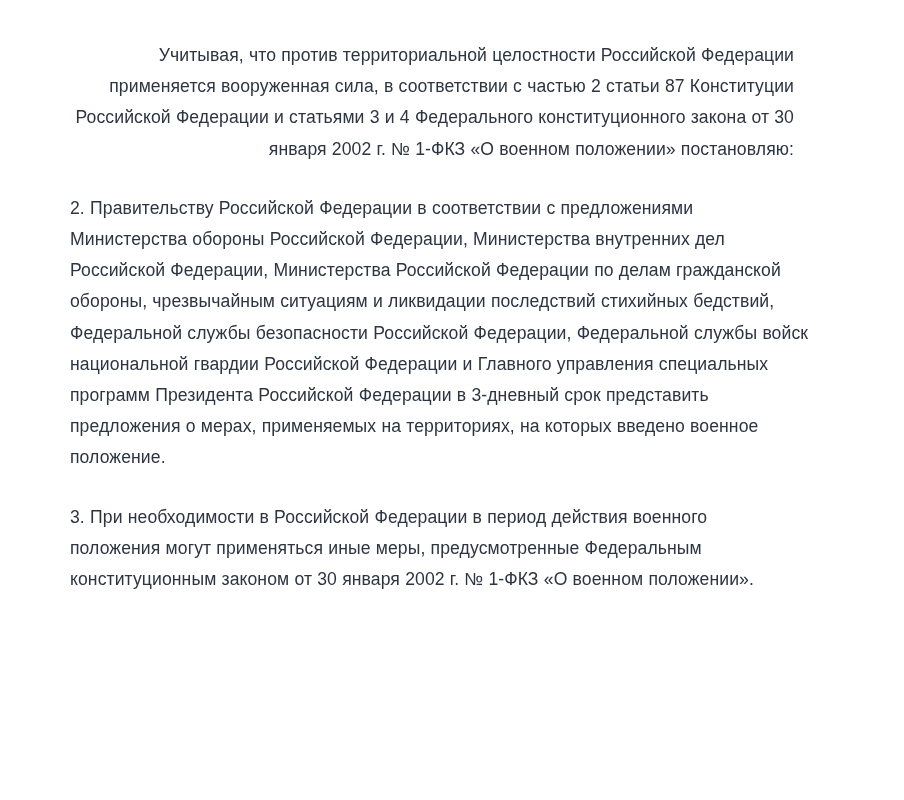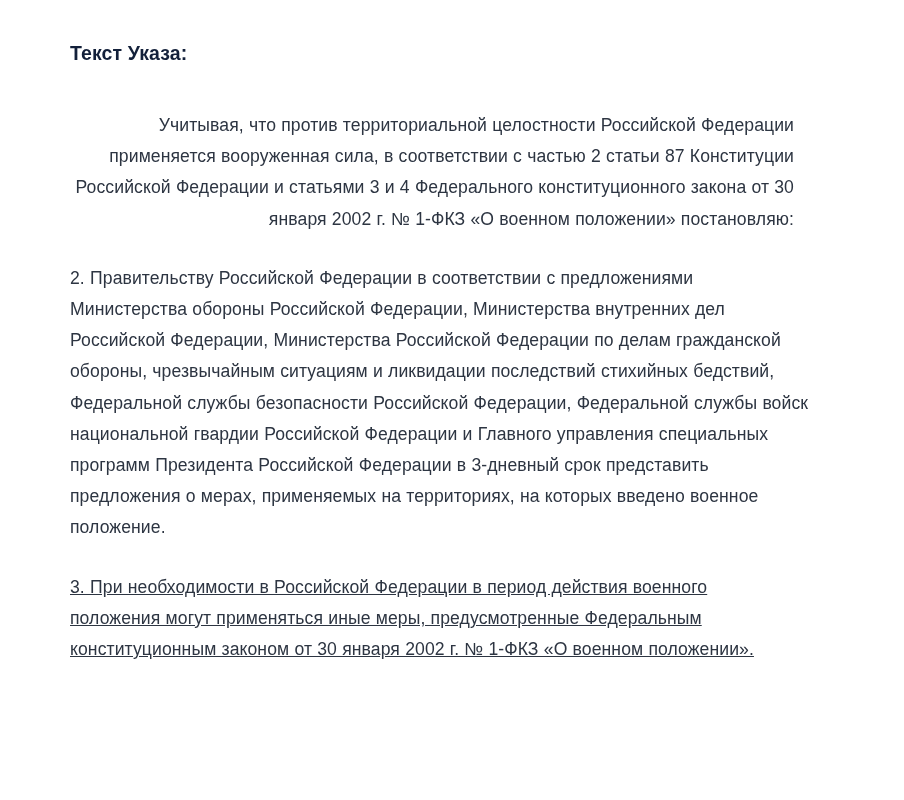--- a/index.html
+++ b/index.html
@@ -54,30 +54,29 @@
   }
 
   .doc-paragraph:last-child {
     margin-bottom: 0;
   }
 
   
   .p-preamble { width: 724px; text-align: right; }
   .p-item-1  { width: 740px; }
   .p-item-2  { width: 742px; }
-  .p-item-3  { width: 730px; text-decoration: underline; }
+  .p-item-3  { width: 730px; }
 </style>
 </head>
 <body>
 
 <div class="page">
 
   <div class="content">
 
-    <h1 class="doc-heading">Текст Указа:</h1>
 
     <p class="doc-paragraph p-preamble">Учитывая, что против территориальной целостности Российской Федерации применяется вооруженная сила, в соответствии с частью 2 статьи 87 Конституции Российской Федерации и статьями 3 и 4 Федерального конституционного закона от 30 января 2002 г. № 1-ФКЗ «О военном положении» постановляю:</p>
 
 
     <p class="doc-paragraph p-item-2">2. Правительству Российской Федерации в соответствии с предложениями Министерства обороны Российской Федерации, Министерства внутренних дел Российской Федерации, Министерства Российской Федерации по делам гражданской обороны, чрезвычайным ситуациям и ликвидации последствий стихийных бедствий, Федеральной службы безопасности Российской Федерации, Федеральной службы войск национальной гвардии Российской Федерации и Главного управления специальных программ Президента Российской Федерации в 3-дневный срок представить предложения о мерах, применяемых на территориях, на которых введено военное положение.</p>
 
     <p class="doc-paragraph p-item-3">3. При необходимости в Российской Федерации в период действия военного положения могут применяться иные меры, предусмотренные Федеральным конституционным законом от 30 января 2002 г. № 1-ФКЗ «О военном положении».</p>
 
   </div>
 

